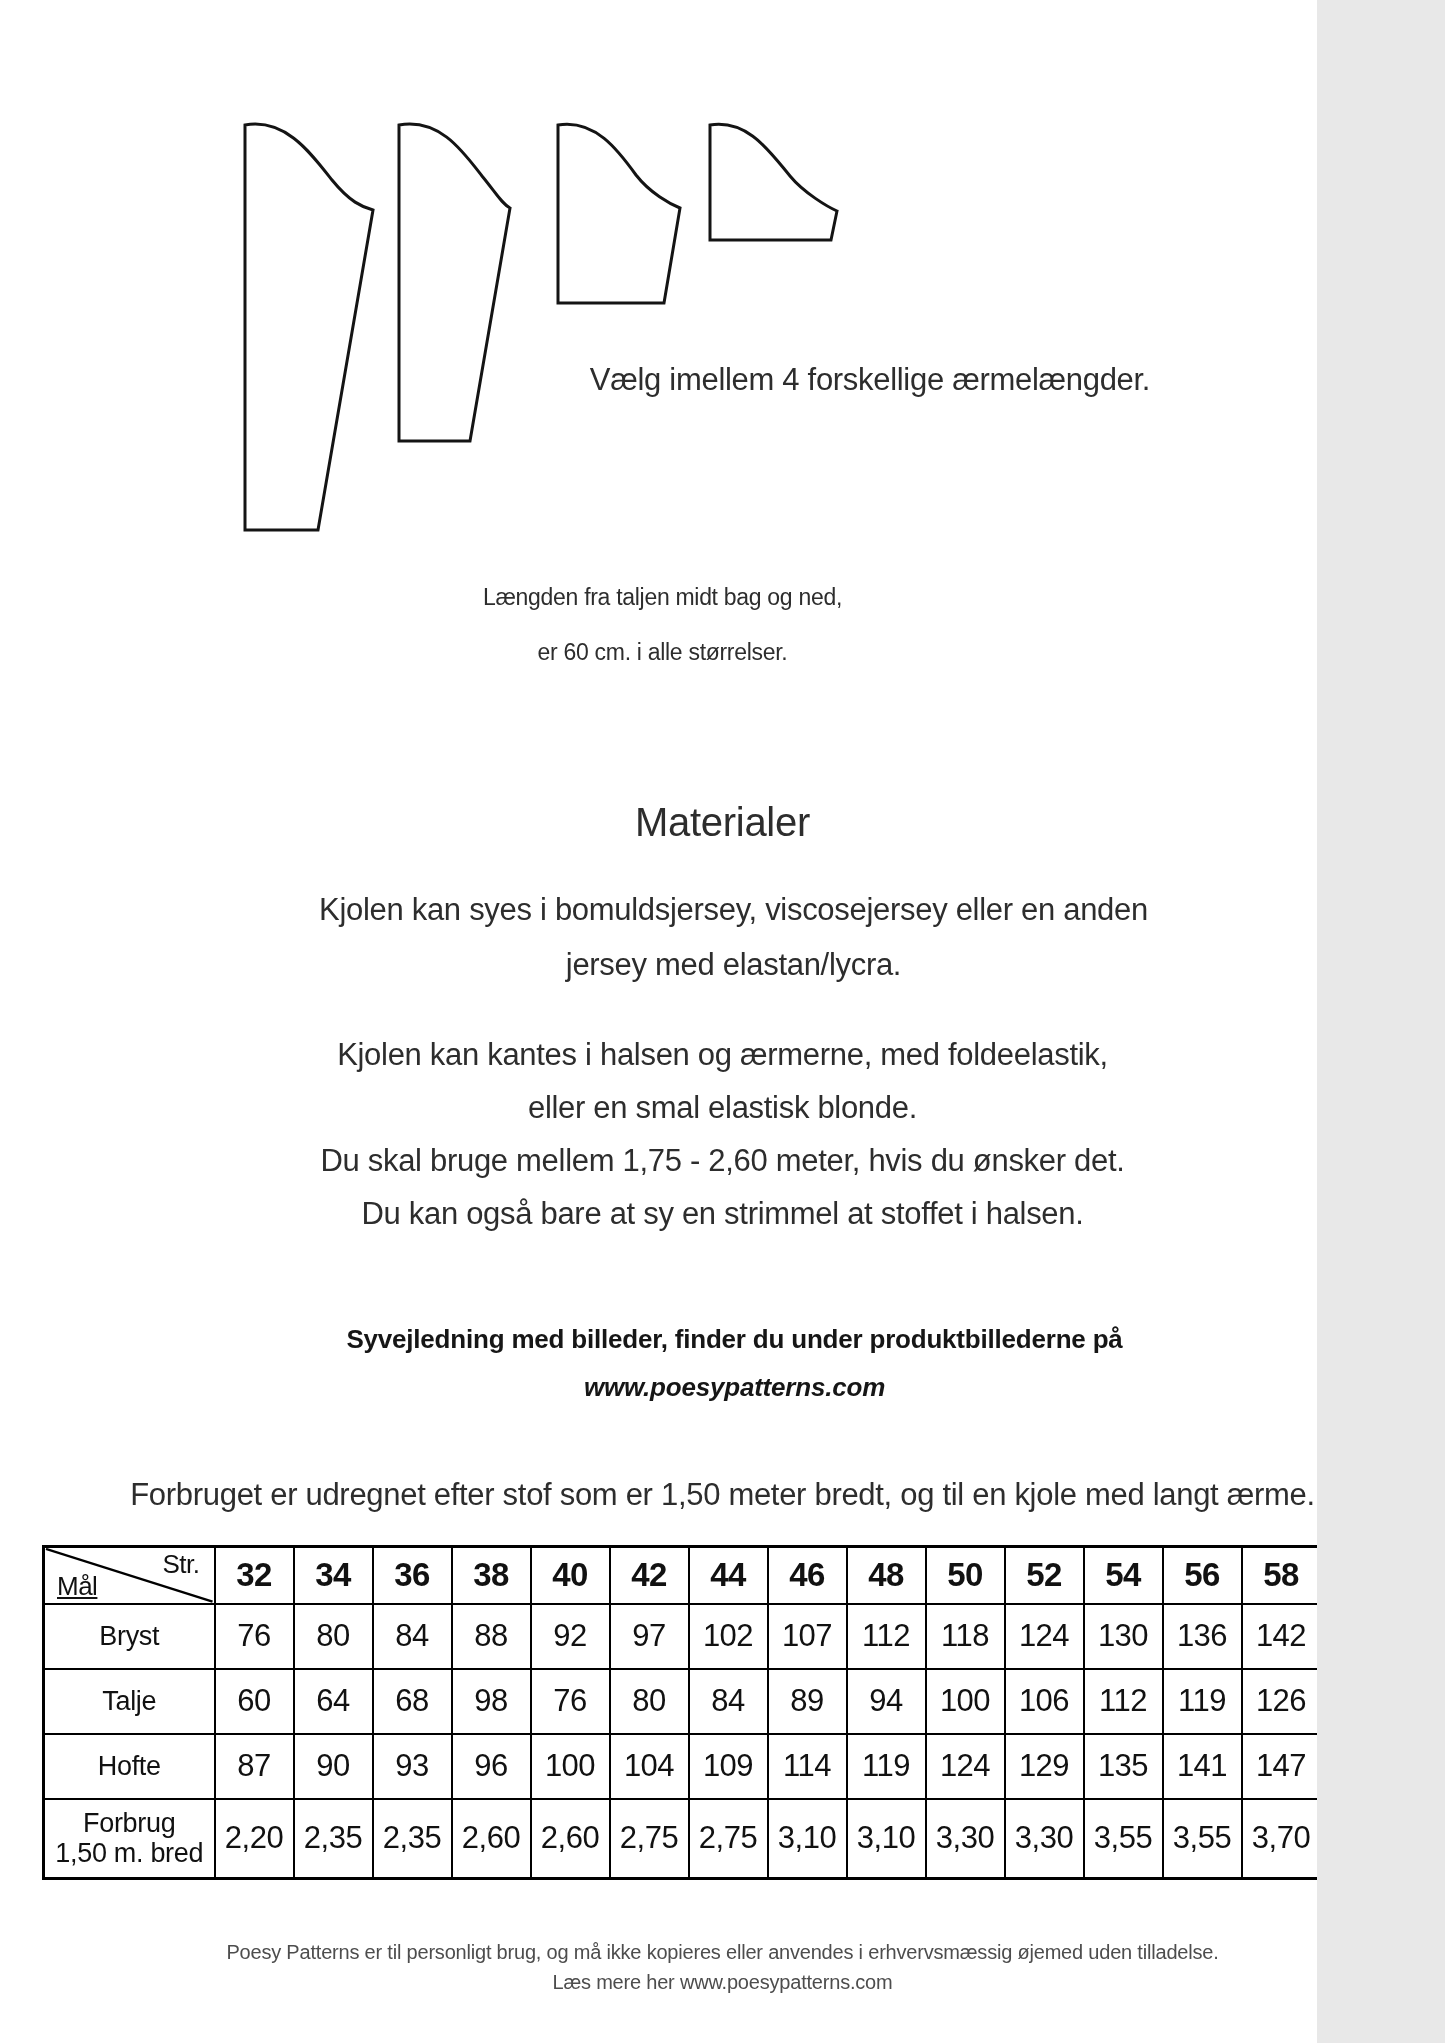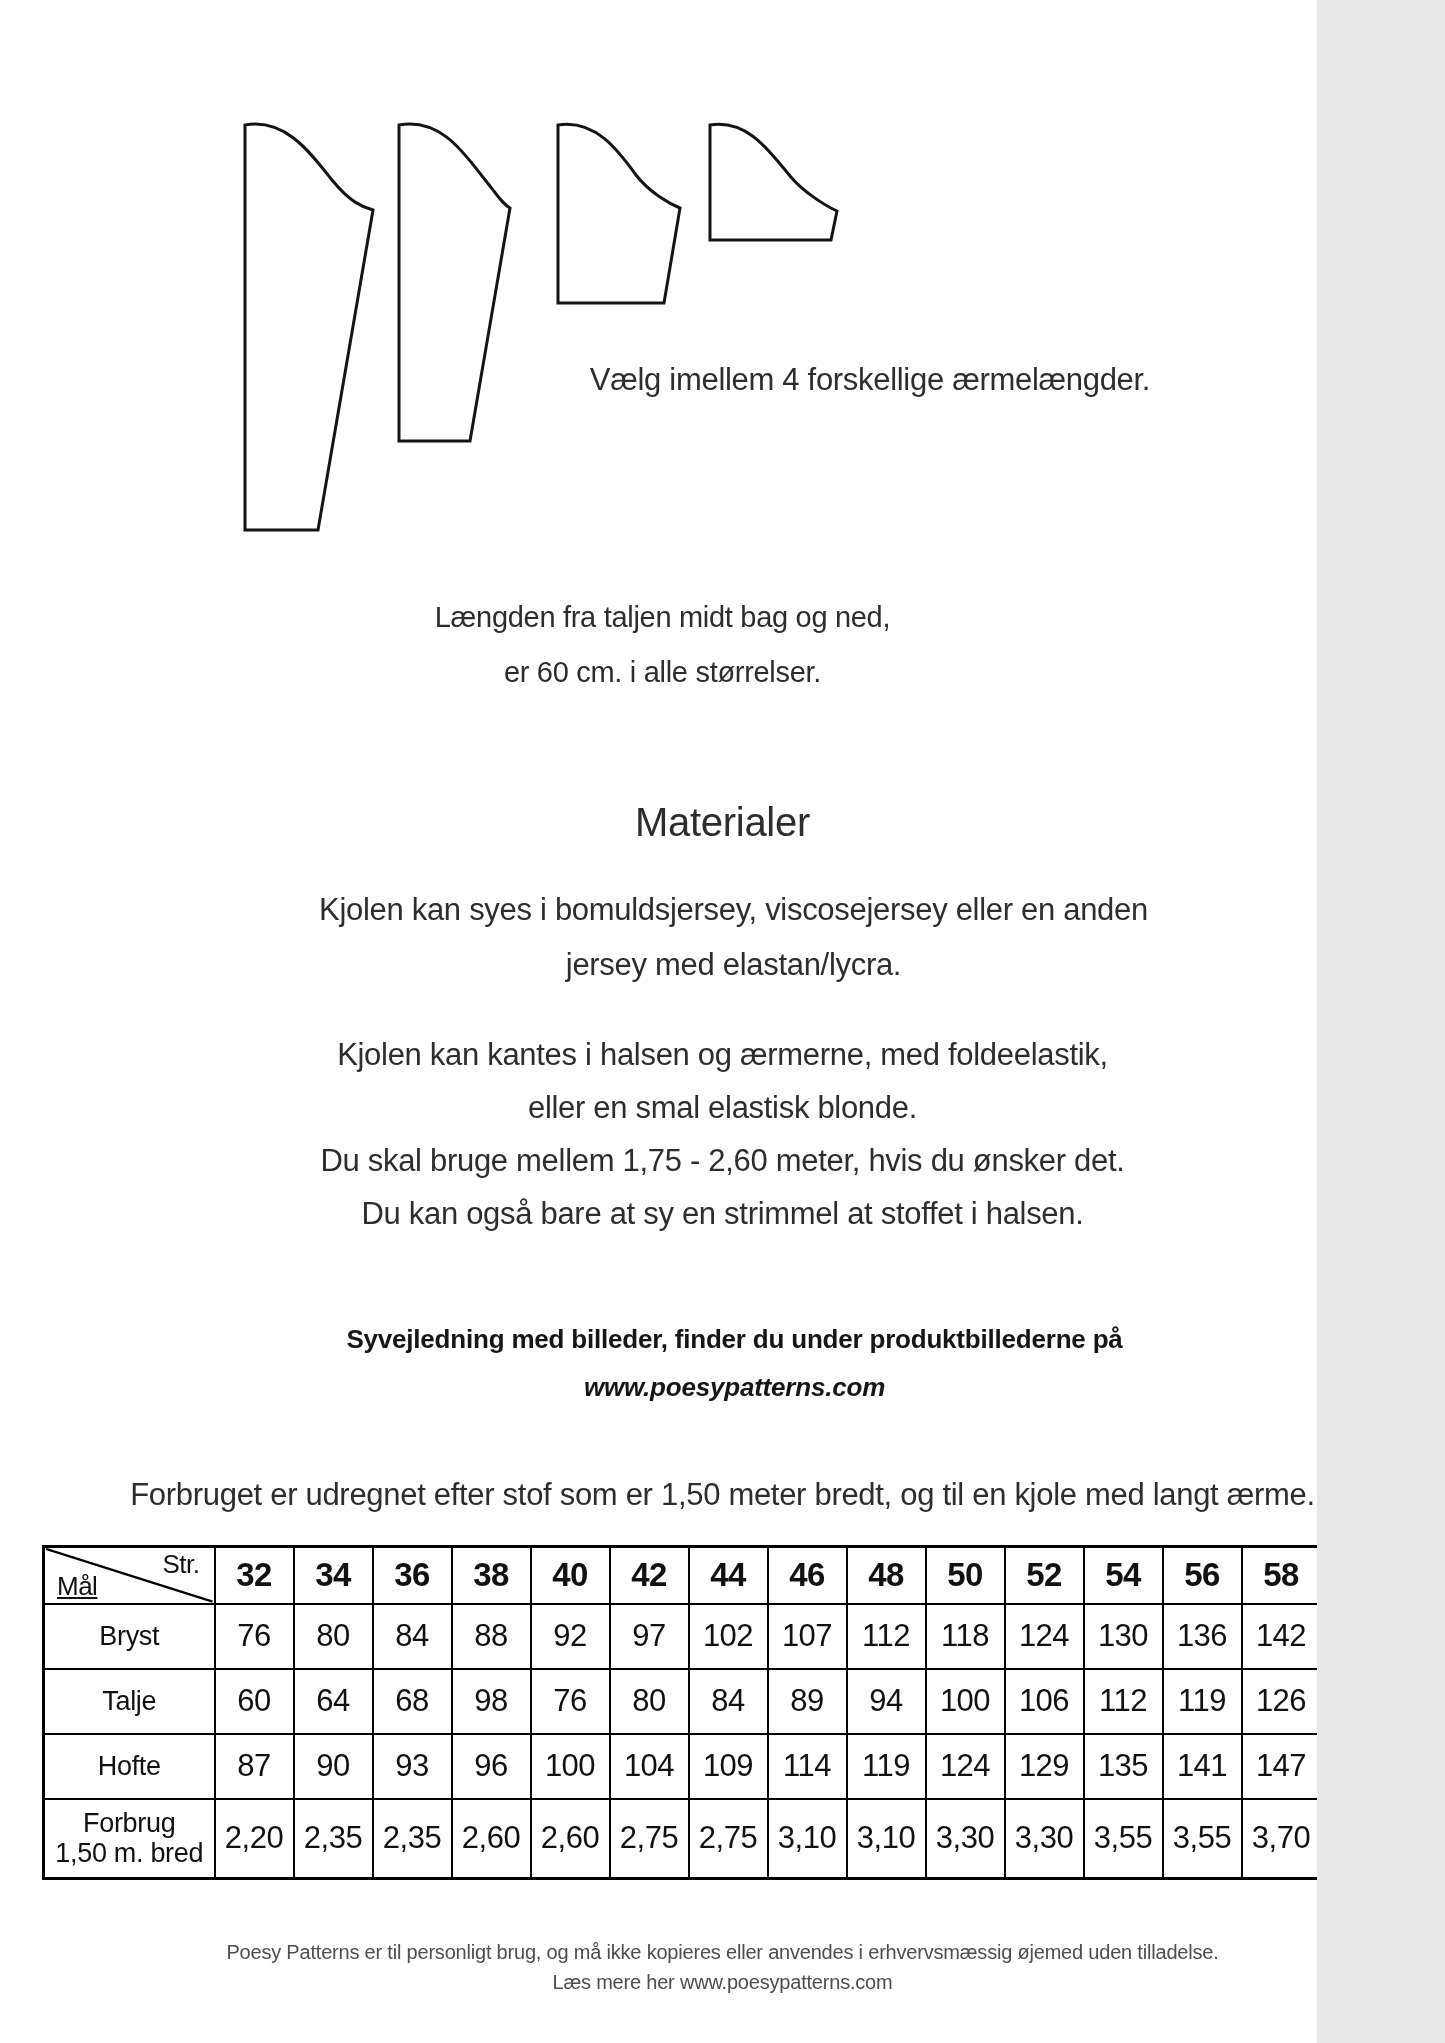--- a/index.html
+++ b/index.html
@@ -26,21 +26,21 @@
     stroke-linejoin: miter;
   }
   .light-text {
     position: absolute;
     text-align: center;
     font-weight: 300;
     letter-spacing: -0.3px;
     color: #2d2d2d;
   }
   .caption       { left: 520px; top: 362px;  width: 700px; font-size: 31px; }
-  .length-note   { left: 290px; top: 590px;  width: 745px; font-size: 29px; line-height: 55px; }
+  .length-note   { left: 290px; top: 570px;  width: 745px; font-size: 23px; line-height: 55px; }
   .materials-h   { left: 0;     top: 800px;  width: 1445px; font-size: 40px; }
   .fabric-para   { left: 0;     top: 882px;  width: 1445px; font-size: 31px; line-height: 55px; margin-left: 11px; }
   .edging-para   { left: 0;     top: 1028px; width: 1445px; font-size: 31px; line-height: 53px; }
   .guide-note    { left: 0;     top: 1315px; width: 1445px; font-size: 26px; line-height: 48px;
                    font-weight: 600; letter-spacing: -0.2px; color: #161616; text-align: center; position: absolute; padding-left: 12px; }
   .guide-note .url { font-style: italic; }
   .usage-note    { left: 0;     top: 1477px; width: 1445px; font-size: 31px; }
   .size-table {
     position: absolute;
     left: 42px;

